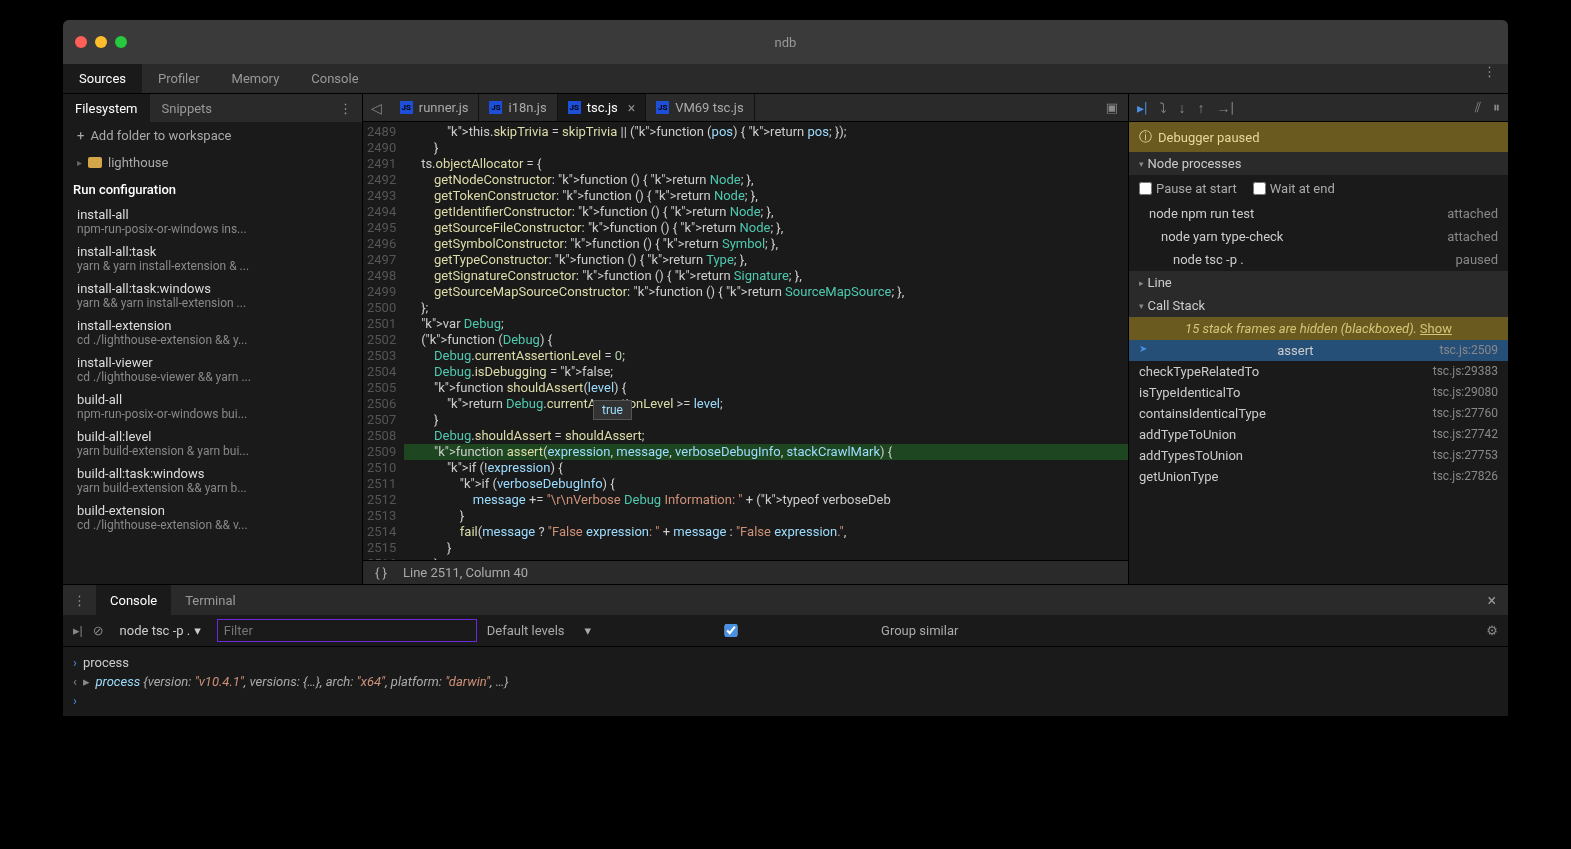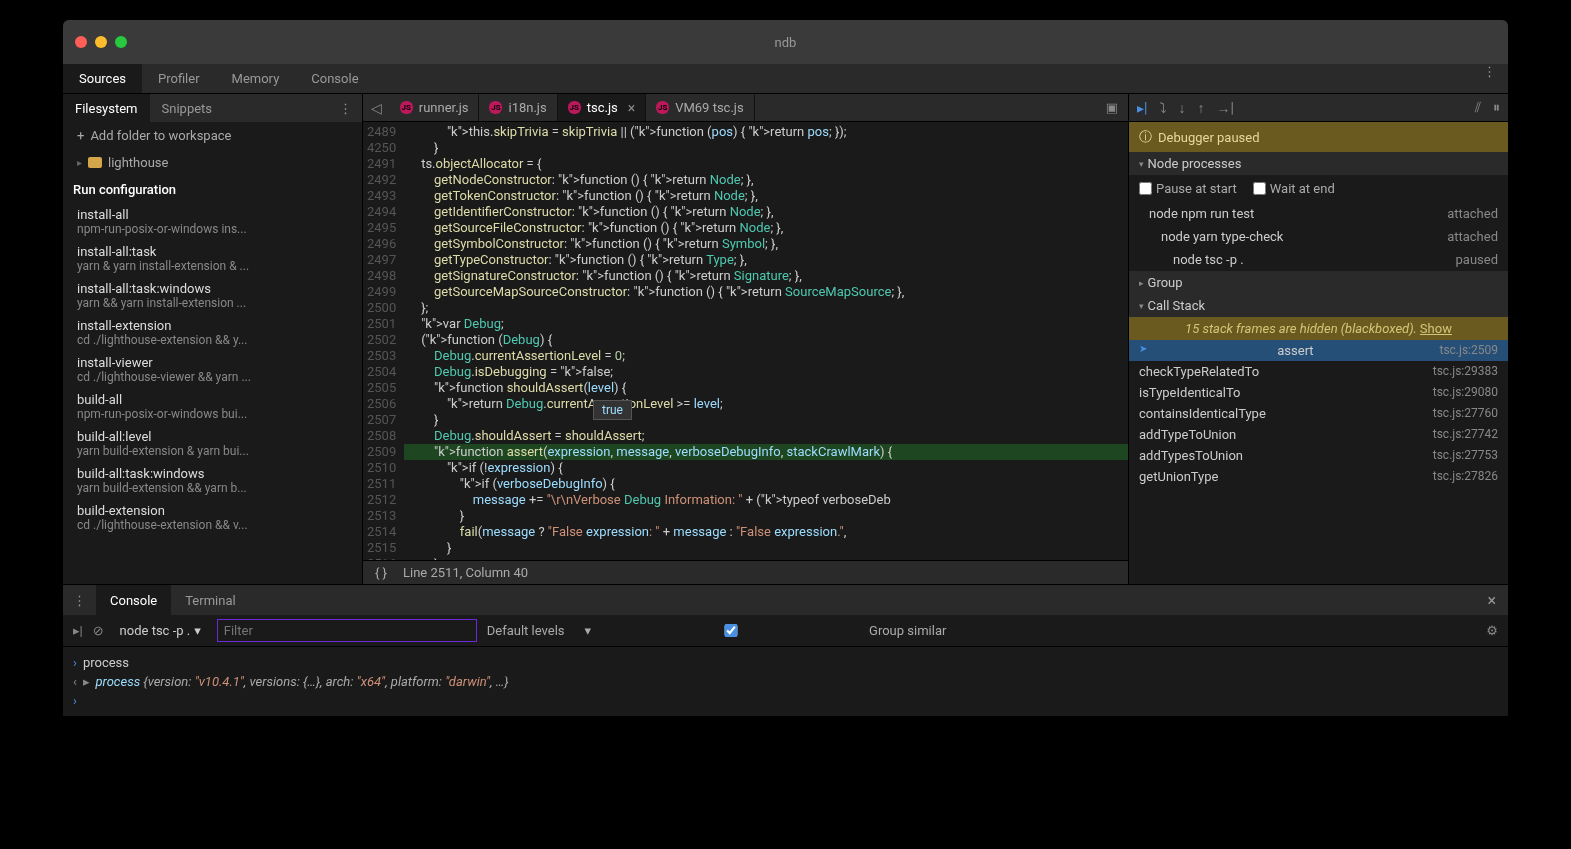--- a/index.html
+++ b/index.html
@@ -25,21 +25,21 @@
 .folder-icon{width:14px;height:11px;background:#d4a64a;border-radius:2px;display:inline-block}
 .sb-section{padding:6px 10px;background:#1a1a1a;color:#fff;font-weight:500}
 .run-item{padding:4px 14px;cursor:pointer}
 .run-item .name{color:#ddd;font-size:13px}
 .run-item .cmd{color:#888;font-size:12px;white-space:nowrap;overflow:hidden;text-overflow:ellipsis}
 .editor{flex:1;background:#1a1a1a;display:flex;flex-direction:column;min-width:0}
 .ed-tabs{background:#2a2a2a;display:flex;align-items:center;height:28px;border-bottom:1px solid #000}
 .ed-nav{padding:0 8px;color:#888;font-size:14px}
 .ed-tab{padding:0 10px;height:100%;display:flex;align-items:center;gap:6px;color:#aaa;cursor:pointer;border-right:1px solid #111}
 .ed-tab.active{background:#1a1a1a;color:#fff}
-.js-icon{width:13px;height:13px;background:#be185d;color:#000;font-size:8px;font-weight:bold;display:inline-flex;align-items:center;justify-content:center;border-radius:6px}
+.js-icon{width:13px;height:13px;background:#1d4ed8;color:#000;font-size:8px;font-weight:bold;display:inline-flex;align-items:center;justify-content:center;border-radius:0}
 .ed-tab .close{color:#888;font-size:14px;margin-left:4px}
 .ed-tabs .expand{margin-left:auto;padding:0 10px;color:#888}
 .code{flex:1;display:flex;font-family:Menlo,Monaco,monospace;font-size:12px;overflow:hidden;position:relative}
 .gutter{background:#1a1a1a;color:#555;text-align:left;padding:2px 8px 2px 4px;user-select:none;line-height:16px}
 .lines{flex:1;padding:2px 0;line-height:16px;white-space:pre;overflow:hidden}
 .line{height:16px;padding-left:4px}
 .line.hl{background:#1e4620}
 .tooltip{position:absolute;background:#333;color:#9cdcfe;padding:2px 8px;border:1px solid #555;font-size:12px;top:278px;left:230px}.s{color:#ce9178}.fn{color:#dcdcaa}.n{color:#b5cea8}.p{color:#9cdcfe}.t{color:#4ec9b0}
 .ed-status{background:#2a2a2a;padding:4px 12px;color:#aaa;display:flex;gap:16px;align-items:center;border-top:1px solid #000}
 .right{width:380px;background:#1a1a1a;border-left:1px solid #000;display:flex;flex-direction:column}
@@ -64,21 +64,21 @@
 .console{background:#1a1a1a;border-top:1px solid #000}
 .con-tabs{background:#2a2a2a;display:flex;align-items:center;height:30px}
 .con-tabs .menu{padding:0 10px;color:#999}
 .con-tab{padding:0 14px;color:#999;height:100%;display:flex;align-items:center;cursor:pointer}
 .con-tab.active{background:#1a1a1a;color:#fff}
 .con-tabs .close{margin-left:auto;padding:0 12px;color:#999;font-size:16px}
 .con-toolbar{display:flex;align-items:center;padding:4px 10px;gap:10px;border-bottom:1px solid #000}
 .con-toolbar .ctx{color:#ccc;padding:2px 6px;display:flex;align-items:center;gap:4px}
 .con-toolbar input{background:#1a1a1a;border:1px solid #6d28d9;color:#ccc;padding:3px 6px;width:260px}
 .con-toolbar .levels{color:#aaa;display:flex;align-items:center;gap:20px}
-.con-toolbar .group{color:#aaa;display:flex;align-items:center;gap:8px}
+.con-toolbar .group{color:#aaa;display:flex;align-items:center;gap:20px}
 .con-toolbar .gear{margin-left:auto;color:#888}
 .con-body{padding:6px 10px;font-family:Menlo,Monaco,monospace;font-size:12px}
 .con-line{display:flex;gap:6px;padding:2px 0;color:#ccc}
 .con-line .arrow{color:#4a90e2}
 .con-line.out{color:#aaa}
 .con-line.out .obj{font-style:italic}
 input[type=checkbox]{accent-color:#4a90e2}
 </style>
 </head>
 <body>
@@ -177,21 +177,21 @@
             <div class="ed-tab">
               <span class="js-icon">JS</span>
               <span>VM69 tsc.js</span>
             </div>
           </div>
         <div class="expand">▣</div>
       </div>
       <div class="code">
         <div class="gutter" id="gutter">
             <div>2489</div>
-            <div>4250</div>
+            <div>2490</div>
             <div>2491</div>
             <div>2492</div>
             <div>2493</div>
             <div>2494</div>
             <div>2495</div>
             <div>2496</div>
             <div>2497</div>
             <div>2498</div>
             <div>2499</div>
             <div>2500</div>
@@ -254,21 +254,21 @@
           </div>
           <div class="proc-item l2">
             <span>node yarn type-check</span>
             <span class="status">attached</span>
           </div>
           <div class="proc-item l3">
             <span>node tsc -p .</span>
             <span class="status">paused</span>
           </div>
         </div>
-      <div class="panel-h">Group</div>
+      <div class="panel-h">Line</div>
       <div class="panel-h open">Call Stack</div>
       <div class="blackbox">
         <span>15 stack frames are hidden (blackboxed).</span>
         <a>Show</a>
       </div>
       <div id="stack-list" style="overflow:hidden">
           <div class="stack-item active">
             <span>assert</span>
             <span class="loc">tsc.js:2509</span>
           </div>

